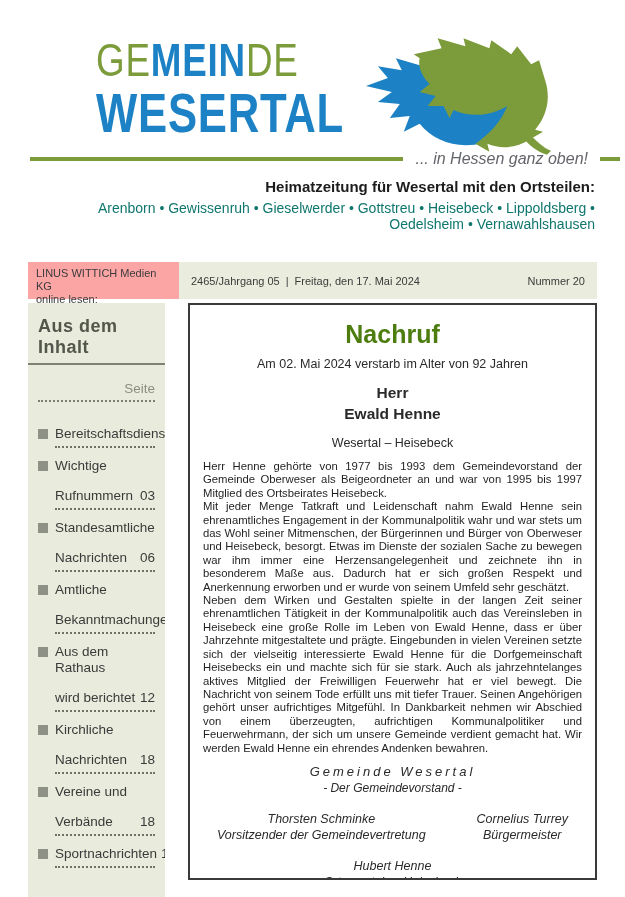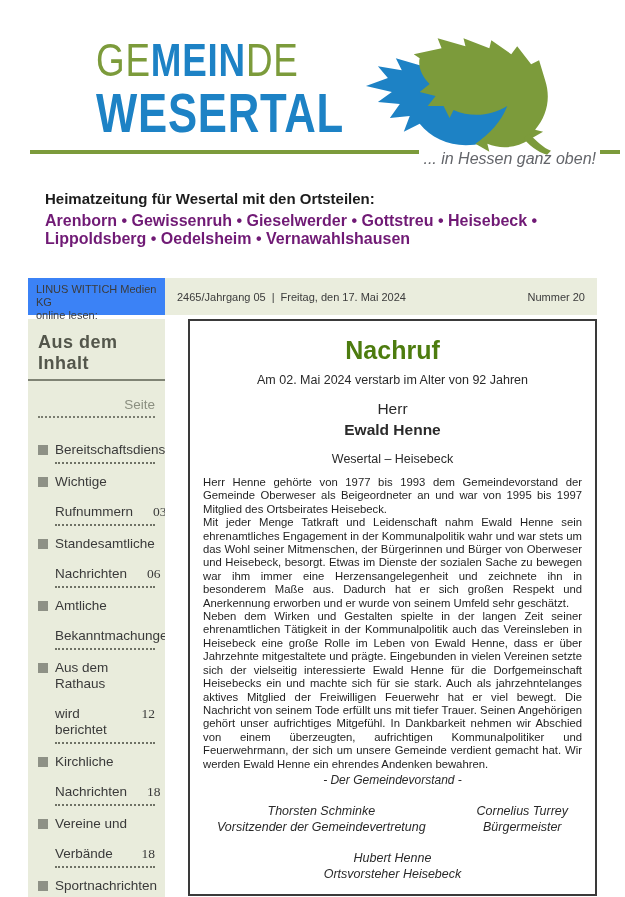--- a/index.html
+++ b/index.html
@@ -8,33 +8,33 @@
 
   
   .masthead{position:relative;height:162px;}
   .mast-title{position:absolute;left:96px;top:37px;line-height:1;}
   .mast-line1{font-size:46px;letter-spacing:1px;transform:scaleX(.80);transform-origin:left;white-space:nowrap;}
   .mast-line1 .grn{color:#7c9b3b;font-weight:400;}
   .mast-line1 .blu{color:#1d82c5;font-weight:700;}
   .mast-line2{font-size:56px;font-weight:700;color:#1d82c5;margin-top:2px;letter-spacing:1px;
               transform:scaleX(.78);transform-origin:left;white-space:nowrap;}
   .logo-svg{position:absolute;left:362px;top:38px;width:194px;height:118px;}
-  .tagline-row{position:absolute;left:30px;right:5px;top:150px;display:flex;align-items:flex-start;gap:4px;}
+  .tagline-row{position:absolute;left:30px;right:5px;top:150px;display:flex;align-items:center;gap:12px;}
   .tagline-rule{flex:1;height:4px;background:#7c9b3b;}
   .tagline-text{font-size:16px;font-style:italic;color:#63656a;white-space:nowrap;}
   .tagline-dash{width:20px;height:4px;background:#7c9b3b;}
 
   
-  .subtitle{margin:28px 30px 0 45px;}
+  .subtitle{margin:16px 30px 0 45px;text-align:right;}
   .subtitle-heading{font-weight:700;font-size:15px;color:#1c1c1c;}
-  .subtitle-towns{font-size:16px;margin-top:5px;color:#701a75;font-weight:bold;}
+  .subtitle-towns{font-size:14px;margin-top:5px;color:#0f766e;}
 
   
   .infobar{display:flex;margin:30px 28px 0 28px;height:37px;font-size:11px;color:#3b3b3b;}
-  .infobar-left{width:137px;background:#3b82f6;padding:5px 8px;box-sizing:border-box;line-height:13px;}
+  .infobar-left{width:151px;background:#fca5a5;padding:5px 8px;box-sizing:border-box;line-height:13px;}
   .infobar-left b{font-weight:700;}
   .infobar-right{flex:1;background:#eaeddd;display:flex;align-items:center;padding:0 12px;gap:6px;}
   .infobar-number{margin-left:auto;}
 
   
   .main{display:flex;margin:4px 28px 0 28px;gap:23px;align-items:flex-start;}
 
   
   .sidebar{width:137px;height:595px;background:#e9ecdc;box-sizing:border-box;
            padding:13px 10px 10px 10px;overflow:hidden;}
@@ -42,28 +42,28 @@
              padding:0 0 5px 0;margin:0 -10px;padding-left:10px;letter-spacing:.5px;}
   .toc-seite{font-size:13.5px;color:#8b8f80;text-align:right;margin-top:16px;padding-bottom:4px;
              border-bottom:2px dotted #7a7d70;}
   .toc-list{margin-top:24px;}
   .toc-item{position:relative;padding-left:17px;margin-bottom:5px;}
   .toc-bullet{position:absolute;left:0;top:3px;width:10px;height:10px;background:#8e9186;}
   .toc-line{display:flex;align-items:baseline;font-size:13.5px;color:#3a3a3a;
             line-height:16px;padding-bottom:4px;margin-bottom:10px;}
   .toc-line.last{border-bottom:2px dotted #6e7165;}
   .toc-label{flex:1;}
-  .toc-page{margin-left:20px;font-family:Liberation Serif, serif;}
+  .toc-page{margin-left:4px;}
 
   
   .article-box{flex:1;height:577px;box-sizing:border-box;border:2px solid #3a3a3a;
                padding:13px 13px 10px 13px;overflow:hidden;}
   .art-title{font-size:25px;font-weight:700;text-align:center;margin:2px 0 8px 0;color:#4d7c0f;}
   .art-intro{font-size:12.5px;text-align:center;}
-  .art-salutation{font-size:15.5px;font-weight:400;text-align:center;margin-top:13px;}
+  .art-salutation{font-size:15.5px;font-weight:700;text-align:center;margin-top:13px;}
   .art-name{font-size:15.5px;font-weight:700;text-align:center;margin-top:3px;}
   .art-location{font-size:12.5px;text-align:center;margin:13px 0 10px 0;}
   .art-body{font-size:11.3px;line-height:13.4px;text-align:justify;color:#1f1f1f;}
   .art-org{font-size:13px;font-style:italic;text-align:center;letter-spacing:3px;margin-top:9px;}
   .art-org-sub{font-size:12px;font-style:italic;text-align:center;margin-top:2px;}
   .sig-row{display:flex;justify-content:space-between;padding:0 14px;margin-top:16px;}
   .sig-col{text-align:center;font-style:italic;font-size:12.5px;line-height:16px;}
   .sig-center{text-align:center;font-style:italic;font-size:12.5px;line-height:16px;margin-top:15px;}
 </style>
 </head>
@@ -191,20 +191,21 @@
       <div class="art-title">Nachruf</div>
       <div class="art-intro">Am 02. Mai 2024 verstarb im Alter von 92 Jahren</div>
       <div class="art-salutation">Herr</div>
       <div class="art-name">Ewald Henne</div>
       <div class="art-location">Wesertal – Heisebeck</div>
       <div class="art-body" id="article-paragraphs">
           <div class="para">Herr Henne gehörte von 1977 bis 1993 dem Gemeindevorstand der Gemeinde Oberweser als Beigeordneter an und war von 1995 bis 1997 Mitglied des Ortsbeirates Heisebeck.</div>
           <div class="para">Mit jeder Menge Tatkraft und Leidenschaft nahm Ewald Henne sein ehrenamtliches Engagement in der Kommunalpolitik wahr und war stets um das Wohl seiner Mitmenschen, der Bürgerinnen und Bürger von Oberweser und Heisebeck, besorgt. Etwas im Dienste der sozialen Sache zu bewegen war ihm immer eine Herzensangelegenheit und zeichnete ihn in besonderem Maße aus. Dadurch hat er sich großen Respekt und Anerkennung erworben und er wurde von seinem Umfeld sehr geschätzt.</div>
           <div class="para">Neben dem Wirken und Gestalten spielte in der langen Zeit seiner ehrenamtlichen Tätigkeit in der Kommunalpolitik auch das Vereinsleben in Heisebeck eine große Rolle im Leben von Ewald Henne, dass er über Jahrzehnte mitgestaltete und prägte. Eingebunden in vielen Vereinen setzte sich der vielseitig interessierte Ewald Henne für die Dorfgemeinschaft Heisebecks ein und machte sich für sie stark. Auch als jahrzehntelanges aktives Mitglied der Freiwilligen Feuerwehr hat er viel bewegt. Die Nachricht von seinem Tode erfüllt uns mit tiefer Trauer. Seinen Angehörigen gehört unser aufrichtiges Mitgefühl. In Dankbarkeit nehmen wir Abschied von einem überzeugten, aufrichtigen Kommunalpolitiker und Feuerwehrmann, der sich um unsere Gemeinde verdient gemacht hat. Wir werden Ewald Henne ein ehrendes Andenken bewahren.</div>
         </div>
+      <div class="art-org">Gemeinde Wesertal</div>
       <div class="art-org-sub">- Der Gemeindevorstand -</div>
       <div class="sig-row" id="sig-row">
           <div class="sig-col">
             <div>Thorsten Schminke</div>
             <div>Vorsitzender der Gemeindevertretung</div>
           </div>
           <div class="sig-col">
             <div>Cornelius Turrey</div>
             <div>Bürgermeister</div>
           </div>

